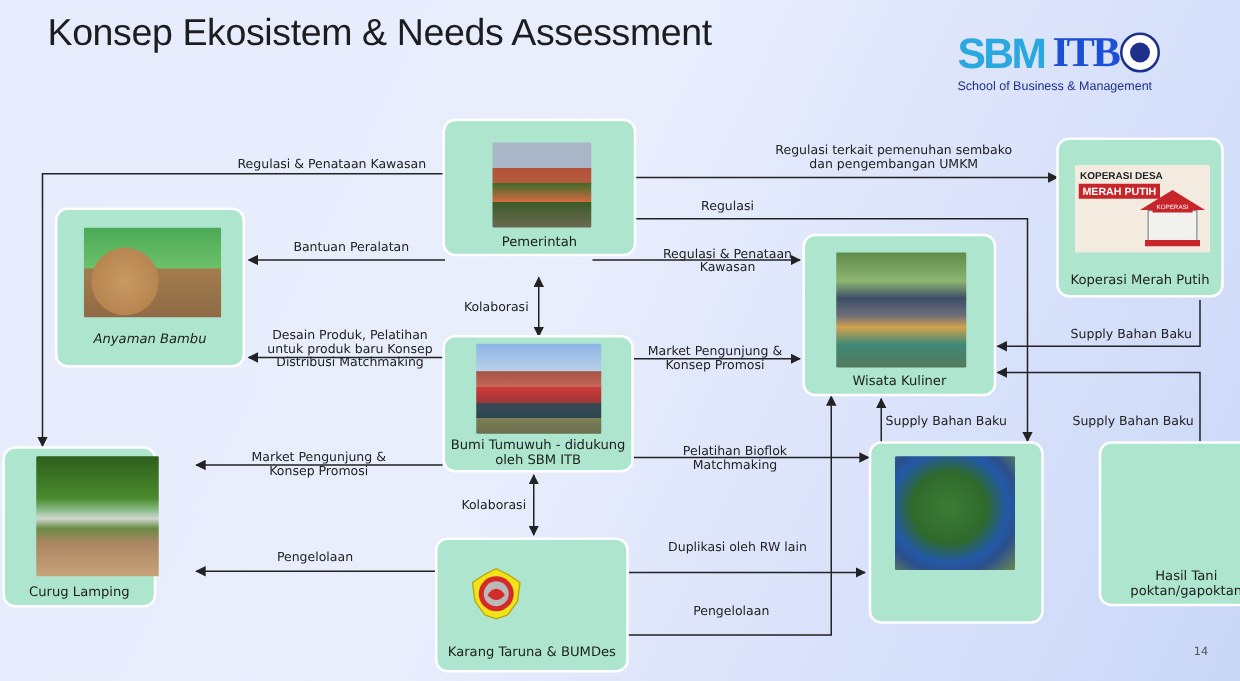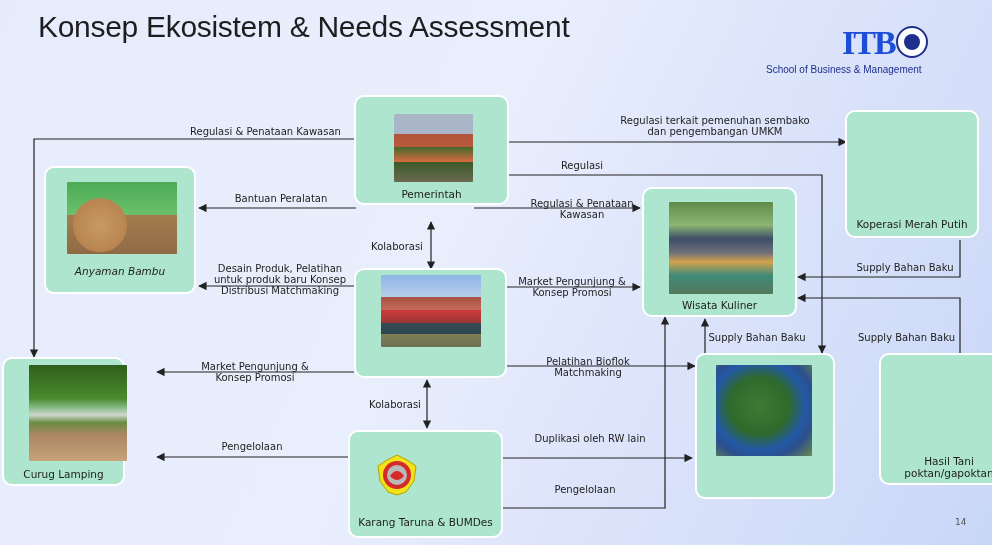--- a/index.html
+++ b/index.html
@@ -52,20 +52,21 @@
   .kop-sign { position: absolute; left: 10px; top: 10px; width: 32px; height: 8px; background: #c8252b; color: #fff; font-size: 5px; text-align: center; line-height: 8px; font-family: "Liberation Sans", sans-serif; }
   .kop-base { position: absolute; left: 4px; top: 40px; width: 44px; height: 5px; background: #c8252b; }
   .kt-logo { position: absolute; left: 26px; top: 22px; width: 42px; height: 42px; }
 </style>
 </head>
 <body>
 
 <div class="slide-title">Konsep Ekosistem &amp; Needs Assessment</div>
 
 <div class="logo">
+  <span class="logo-sbm">SBM</span>
   <span class="logo-itb">ITB</span>
   <span class="logo-seal"></span>
   <span class="logo-sub">School of Business &amp; Management</span>
 </div>
 
 <svg class="edges" width="992" height="545">
   <defs>
     <marker id="ah" viewBox="0 0 10 10" refX="9" refY="5" markerWidth="7" markerHeight="7" orient="auto-start-reverse">
       <path d="M0,0 L10,5 L0,10 z" fill="#222"></path>
     </marker>
@@ -131,20 +132,21 @@
   <div class="label" style="top:91px;">Pemerintah</div>
 </div>
 
 <div class="node" style="left:44px;top:166px;width:152px;height:128px;font-style:italic;">
   <div class="photo ph-anyaman" style="left:21px;top:14px;width:110px;height:72px;"></div>
   <div class="label" style="top:97px;">Anyaman Bambu</div>
 </div>
 
 <div class="node" style="left:354px;top:268px;width:153px;height:110px;">
   <div class="photo ph-bumi" style="left:25px;top:5px;width:100px;height:72px;"></div>
+  <div class="label" style="top:80px;padding:0 4px;">Bumi Tumuwuh - didukung oleh SBM ITB</div>
 </div>
 
 <div class="node" style="left:2px;top:357px;width:123px;height:129px;">
   <div class="photo ph-curug" style="left:25px;top:6px;width:98px;height:96px;"></div>
   <div class="label" style="top:109px;">Curug Lamping</div>
 </div>
 
 <div class="node" style="left:348px;top:430px;width:155px;height:108px;">
   <svg class="kt-logo" viewBox="0 0 42 42">
     <polygon points="21,1 31,6 40,12 38,27 30,38 21,41 12,38 4,27 2,12 11,6" fill="#f2e21a" stroke="#b8a200" stroke-width="1"></polygon>
@@ -154,20 +156,30 @@
   </svg>
   <div class="label" style="top:84px;">Karang Taruna &amp; BUMDes</div>
 </div>
 
 <div class="node" style="left:642px;top:187px;width:155px;height:130px;">
   <div class="photo ph-wisata" style="left:25px;top:13px;width:104px;height:92px;"></div>
   <div class="label" style="top:110px;">Wisata Kuliner</div>
 </div>
 
 <div class="node" style="left:845px;top:110px;width:134px;height:128px;">
+  <div class="photo ph-koperasi" style="left:13px;top:20px;width:108px;height:70px;">
+    <span class="kop-t1">KOPERASI DESA</span>
+    <span class="kop-t2">MERAH PUTIH</span>
+    <div class="kop-house">
+      <div class="kop-roof"></div>
+      <div class="kop-body"></div>
+      <div class="kop-sign">KOPERASI</div>
+      <div class="kop-base"></div>
+    </div>
+  </div>
   <div class="label" style="top:106px;">Koperasi Merah Putih</div>
 </div>
 
 <div class="node" style="left:695px;top:353px;width:140px;height:146px;">
   <div class="photo ph-ternak" style="left:19px;top:10px;width:96px;height:91px;"></div>
 </div>
 
 <div class="node" style="left:879px;top:353px;width:140px;height:132px;">
   <div class="label" style="top:100px;padding:0 20px;">Hasil Tani poktan/gapoktan</div>
 </div>

